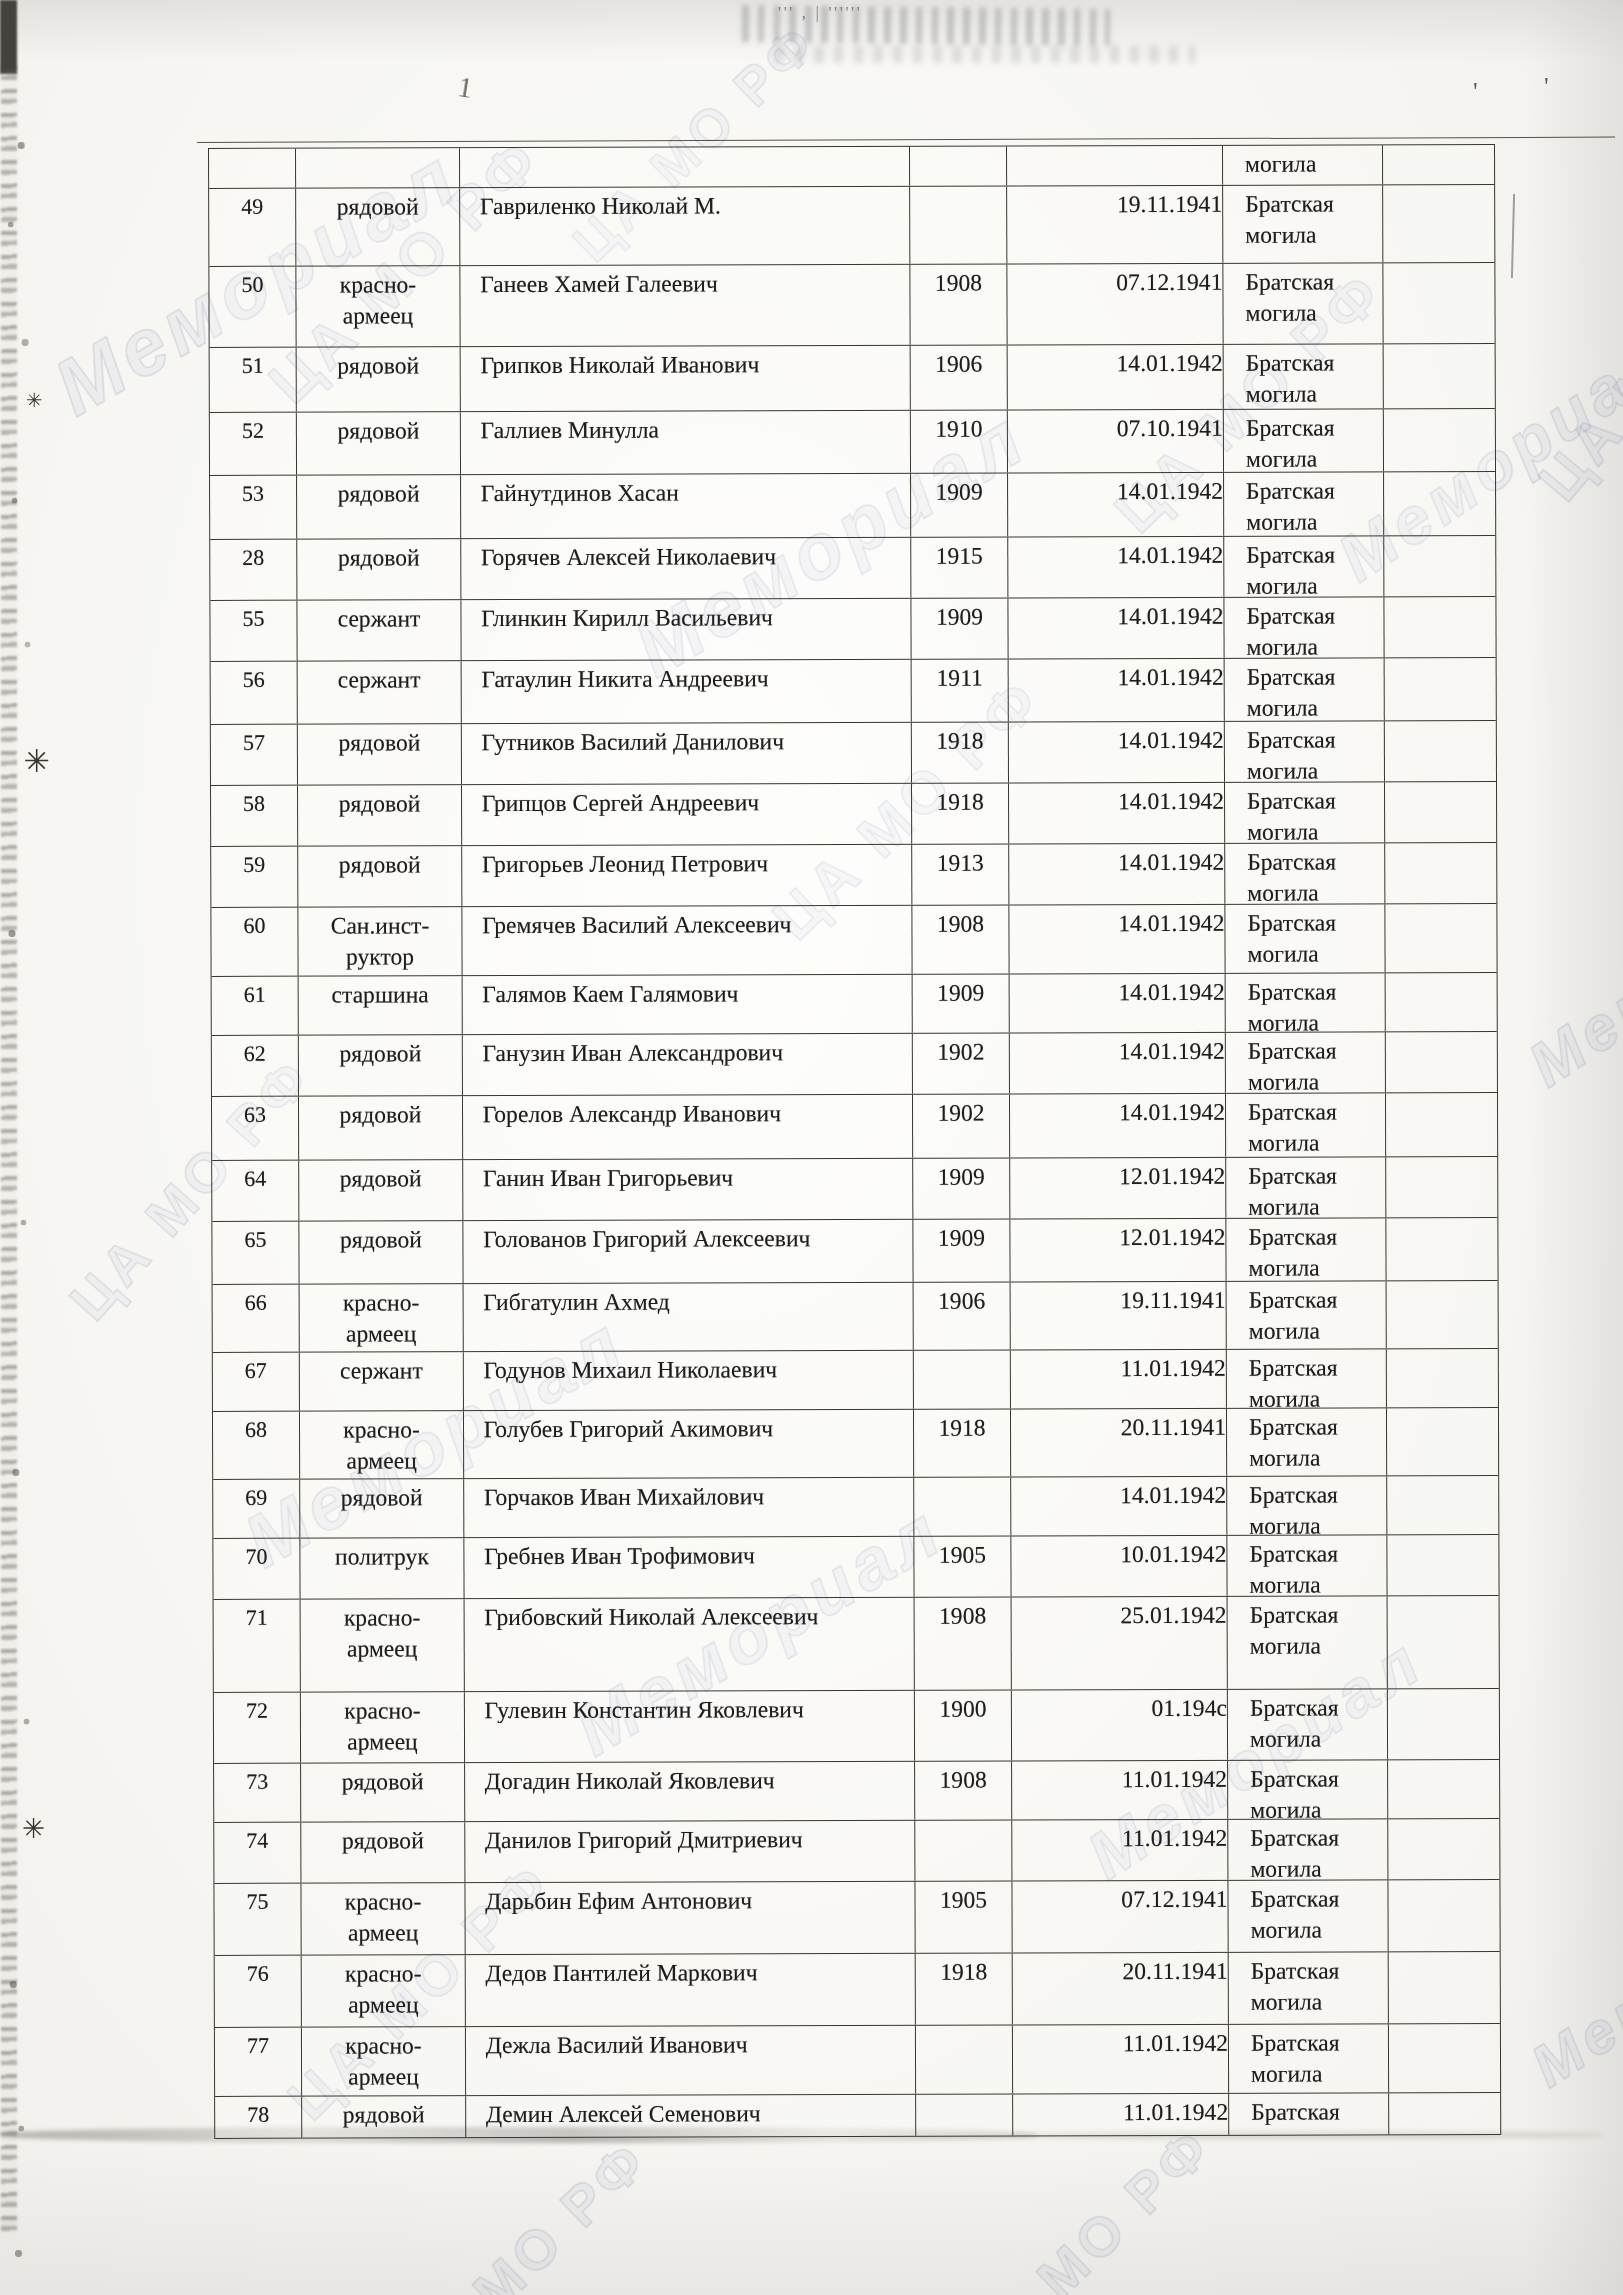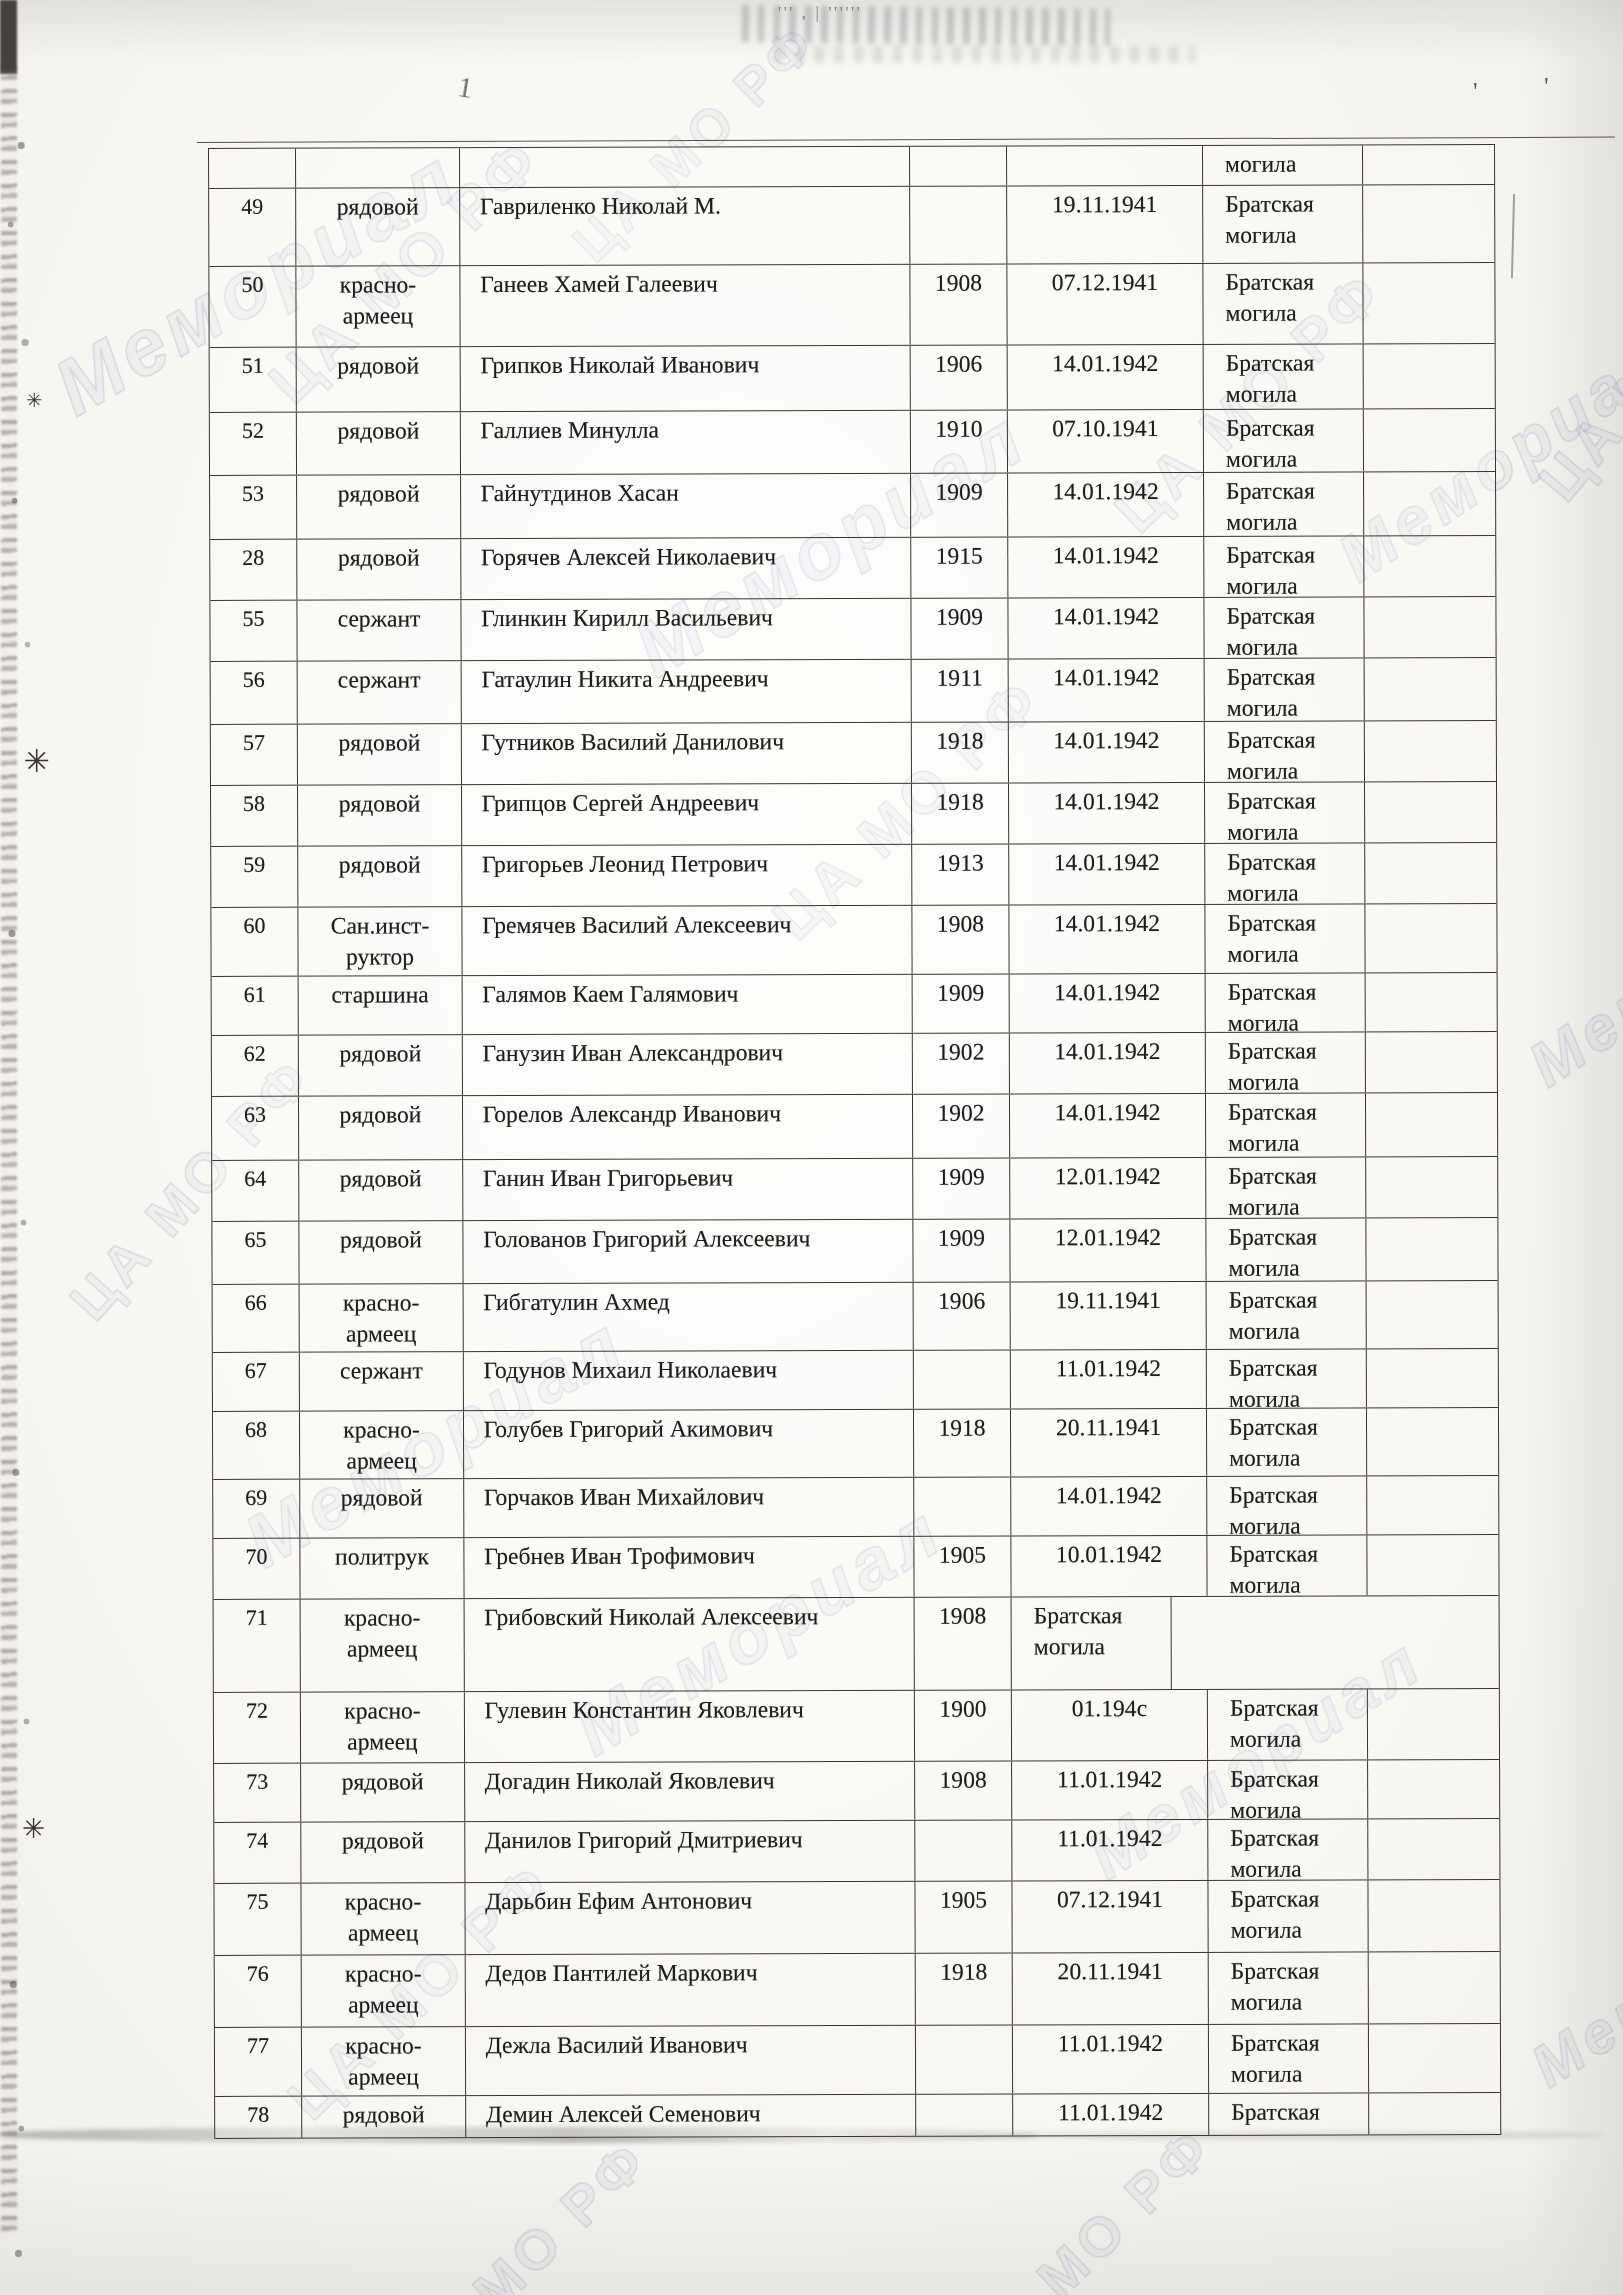--- a/index.html
+++ b/index.html
@@ -73,21 +73,21 @@
     background:#39362f;transform:rotate(-.22deg);transform-origin:left center;opacity:.85;}
   .row{display:flex;border-bottom:1.3px solid #39362f;align-items:stretch;}
   .cell{box-sizing:border-box;border-right:1.3px solid #39362f;
     font-size:23.6px;line-height:1.32;padding-top:2.6px;overflow:hidden;
     text-shadow:0 0 0.8px rgba(25,25,25,.45);}
   .cell:last-child{border-right:none;}
   .c-num {flex:0 0 87px;text-align:center;font-size:22px;}
   .c-rank{flex:0 0 164px;text-align:center;white-space:pre-line;}
   .c-name{flex:0 0 450px;text-align:left;padding-left:19.7px;padding-right:5.3px;}
   .c-year{flex:0 0 97px;text-align:center;}
-  .c-date{flex:0 0 196px;text-align:center;}
+  .c-date{flex:0 0 196px;text-align:right;margin-left:20px;}
   .c-bur {flex:0 0 160px;text-align:left;padding-left:22px;white-space:pre-line;}
   .c-ext {flex:1 1 auto;}
 </style>
 </head>
 <body>
 
 <div class="page">
 
   <div class="top-tint"></div>
   <div class="right-tint"></div>
@@ -364,20 +364,21 @@
       <div class="cell c-bur">Братская
 могила</div>
       <div class="cell c-ext"></div>
     </div>
         <div class="row" style="height: 92px;">
       <div class="cell c-num">71</div>
       <div class="cell c-rank">красно-
 армеец</div>
       <div class="cell c-name">Грибовский Николай Алексеевич</div>
       <div class="cell c-year">1908</div>
+      <div class="cell c-date">25.01.1942</div>
       <div class="cell c-bur">Братская
 могила</div>
       <div class="cell c-ext"></div>
     </div>
         <div class="row" style="height: 70px;">
       <div class="cell c-num">72</div>
       <div class="cell c-rank">красно-
 армеец</div>
       <div class="cell c-name">Гулевин Константин Яковлевич</div>
       <div class="cell c-year">1900</div>

